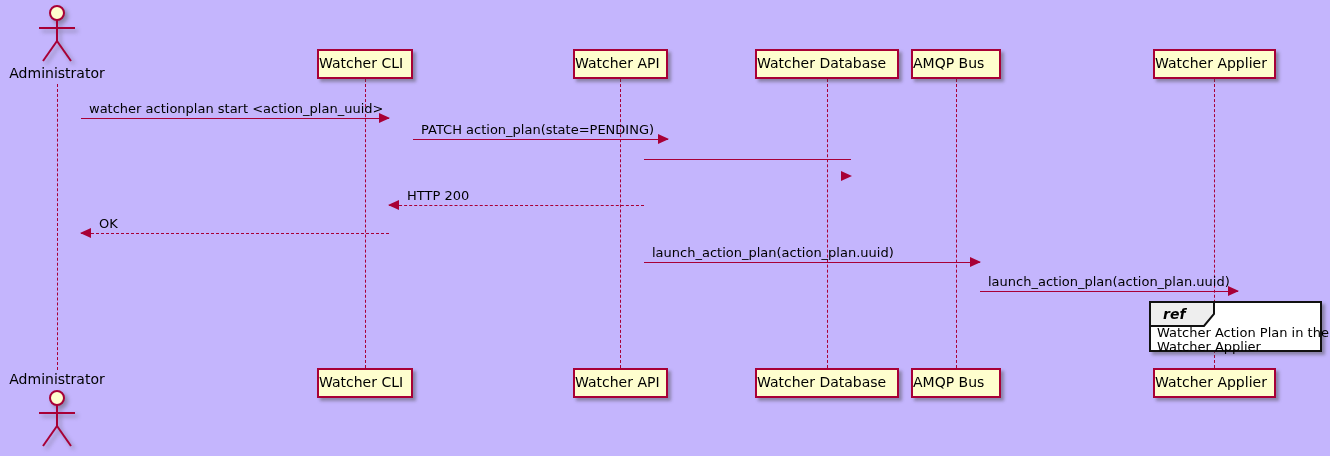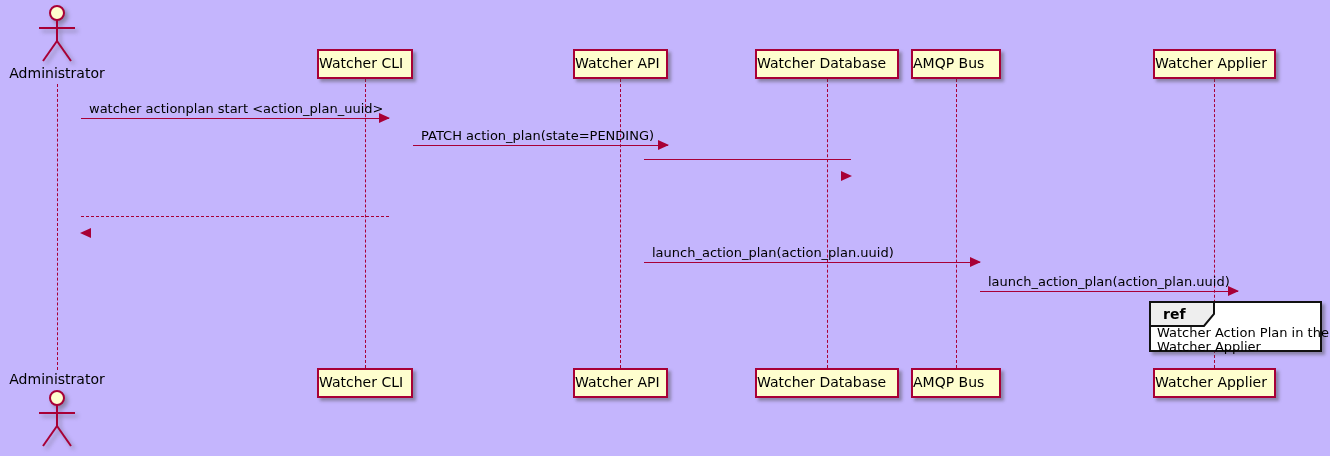--- a/index.html
+++ b/index.html
@@ -36,21 +36,21 @@
   .actor-figure { position:absolute; filter:drop-shadow(3px 3px 2px rgba(70,70,70,0.45)); }
   .actor-label { position:absolute; width:120px; text-align:center; font-size:14px; white-space:nowrap; }
   
   .ref {
     position:absolute; left:1149px; top:301px; width:173px; height:51px;
     box-sizing:border-box; background:#ffffff; border:2px solid #111;
     box-shadow:3px 3px 3px rgba(70,70,70,0.45);
   }
   .ref-tab { position:absolute; left:-2px; top:-2px; }
   .ref-tab-label {
-    position:absolute; left:12px; top:2px; font-size:14px; font-weight:bold; line-height:18px;
+    position:absolute; left:12px; top:2px; font-size:14px; font-weight:bold; line-height:18px;font-style:italic;
   }
   .ref-body { position:absolute; left:6px; top:23px; font-size:13px; line-height:14px; white-space:nowrap; }
 </style>
 </head>
 <body>
 
 <div class="canvas">
 
   <div class="lifeline" style="left:57px;  top:84px; height:286px;"></div>
   <div class="lifeline" style="left:365px; top:79px; height:289px;"></div>
@@ -73,33 +73,39 @@
   <div class="pbox" style="left:755px;  top:49px; width:144px;">Watcher Database</div>
   <div class="pbox" style="left:911px;  top:49px; width:90px;">AMQP Bus</div>
   <div class="pbox" style="left:1153px; top:49px; width:123px;">Watcher Applier</div>
 
   <div class="msg" style="left:57px; top:101px; width:308px;">
     <div class="msg-label pad-r">watcher actionplan start &lt;action_plan_uuid&gt;</div>
     <div class="msg-line"></div>
     <div class="arrow-right"></div>
   </div>
 
-  <div class="msg" style="left:365px; top:128px; width:255px;padding-left:24px;">
+  <div class="msg" style="left:365px; top:122px; width:255px;padding-left:24px;">
     <div class="msg-label pad-r">PATCH action_plan(state=PENDING)</div>
     <div class="msg-line"></div>
     <div class="arrow-right"></div>
   </div>
 
   <div class="msg" style="left:620px; top:159px; width:207px;">
     <div class="msg-line"></div>
     <div class="arrow-right"></div>
   </div>
 
+  <div class="msg" style="left:365px; top:188px; width:255px;">
+    <div class="msg-label pad-l">HTTP 200</div>
+    <div class="msg-line dashed"></div>
+    <div class="arrow-left"></div>
+  </div>
 
   <div class="msg" style="left:57px; top:216px; width:308px;">
+    <div class="msg-label pad-l">OK</div>
     <div class="msg-line dashed"></div>
     <div class="arrow-left"></div>
   </div>
 
   <div class="msg" style="left:620px; top:245px; width:336px;">
     <div class="msg-label pad-r">launch_action_plan(action_plan.uuid)</div>
     <div class="msg-line"></div>
     <div class="arrow-right"></div>
   </div>
 

